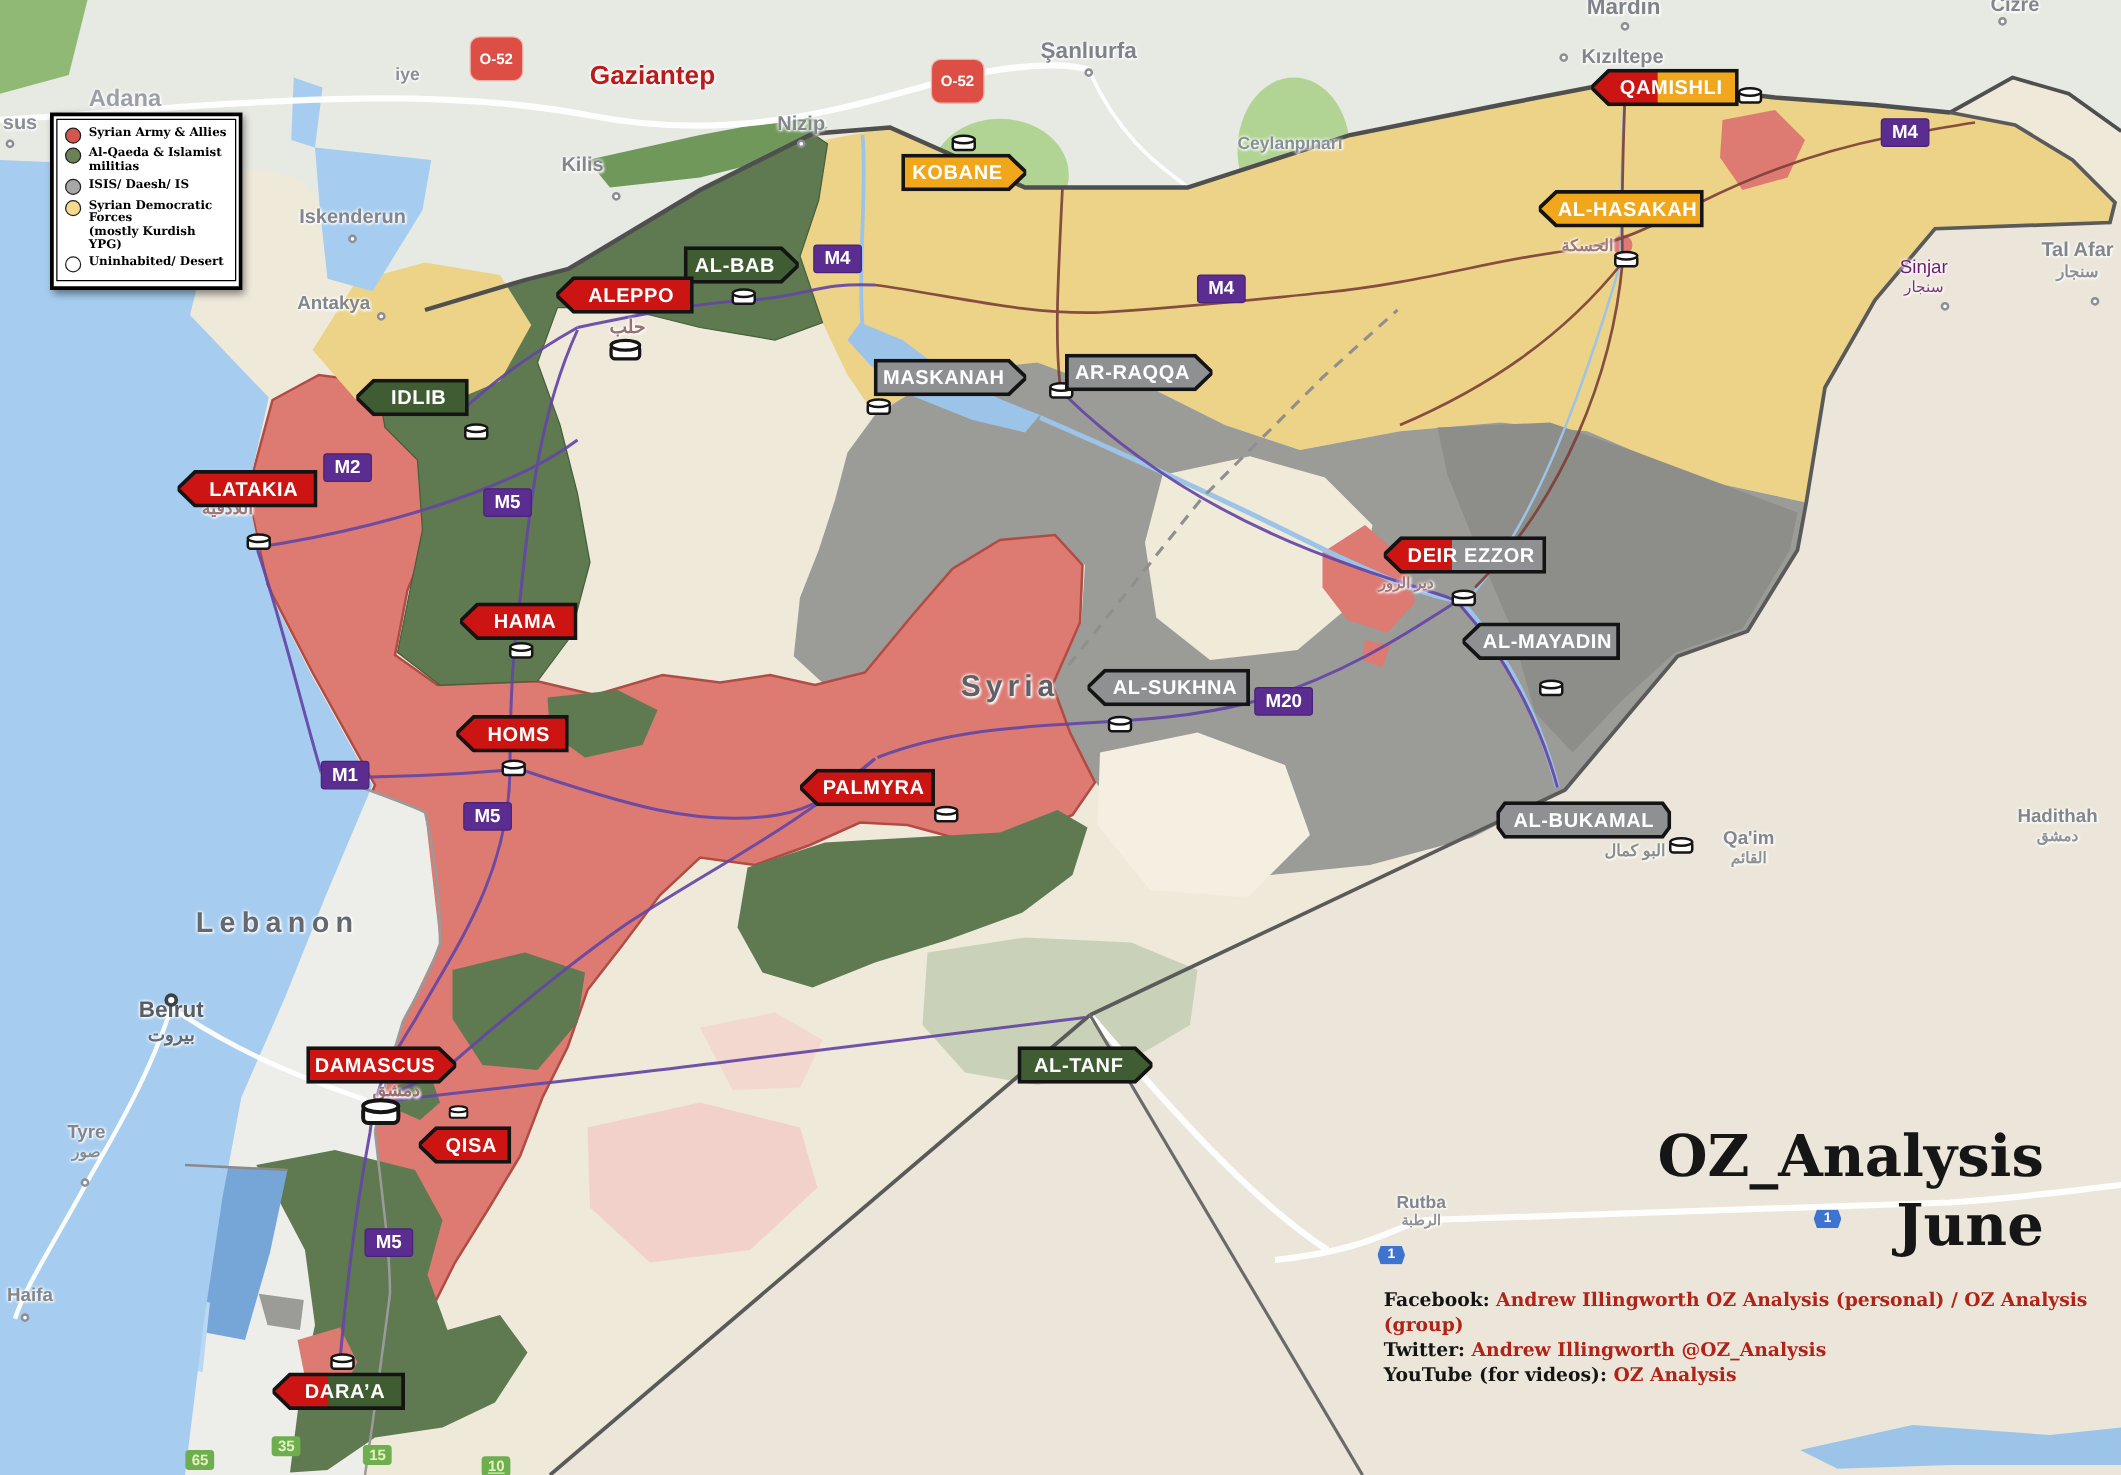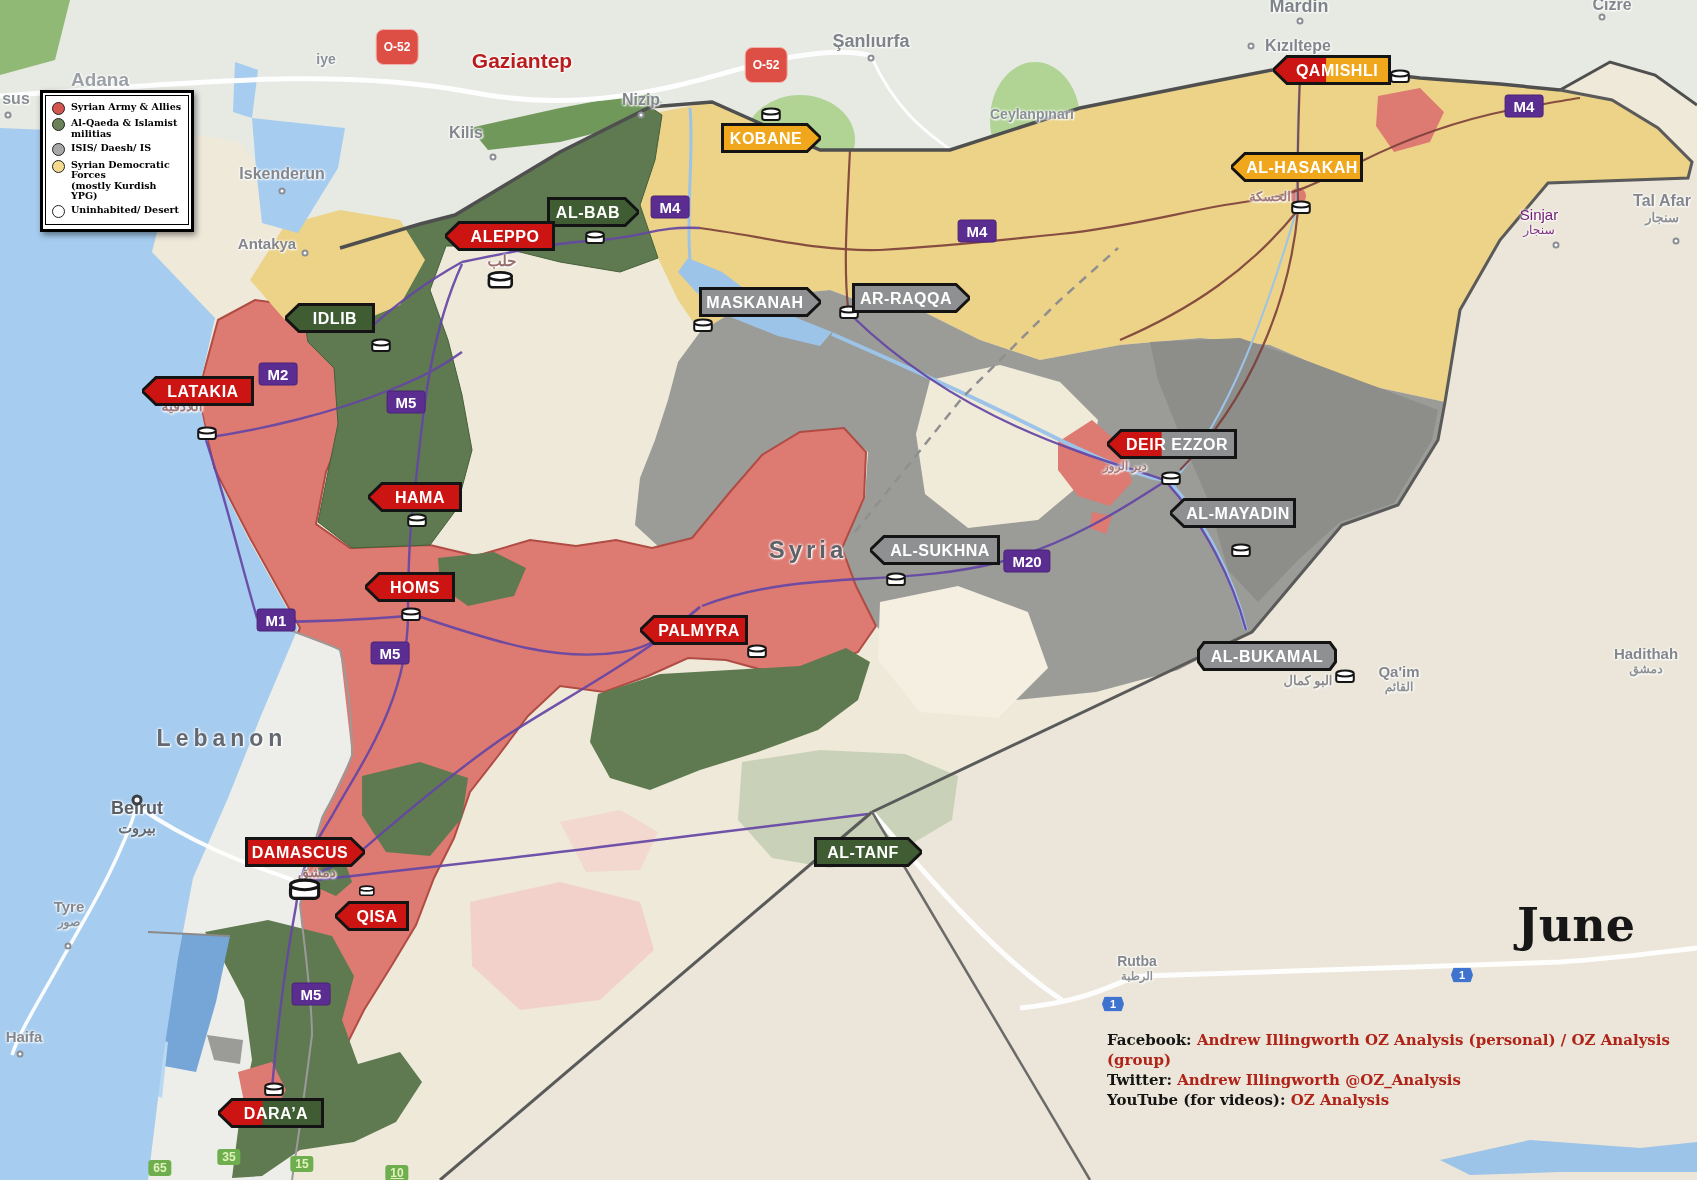--- a/index.html
+++ b/index.html
@@ -515,20 +515,21 @@
           <span class="legend-label">Syrian Democratic Forces<div>(mostly Kurdish YPG)</div></span>
         </div>
         <div class="legend-row">
           <span class="legend-swatch" style="background: rgb(255, 255, 255);"></span>
           <span class="legend-label">Uninhabited/ Desert</span>
         </div>
       </div>
   </div>
 
   <div class="watermark">
+    <div>OZ_Analysis</div>
     <div>June</div>
   </div>
 
   <div class="credits" id="credits">
       <div class="credit-line"><span class="credit-label">Facebook: </span><span class="credit-value">Andrew Illingworth OZ Analysis (personal) / OZ Analysis (group)</span></div>
       <div class="credit-line"><span class="credit-label">Twitter: </span><span class="credit-value">Andrew Illingworth @OZ_Analysis</span></div>
       <div class="credit-line"><span class="credit-label">YouTube (for videos): </span><span class="credit-value">OZ Analysis</span></div>
     </div>
 </div>
 

